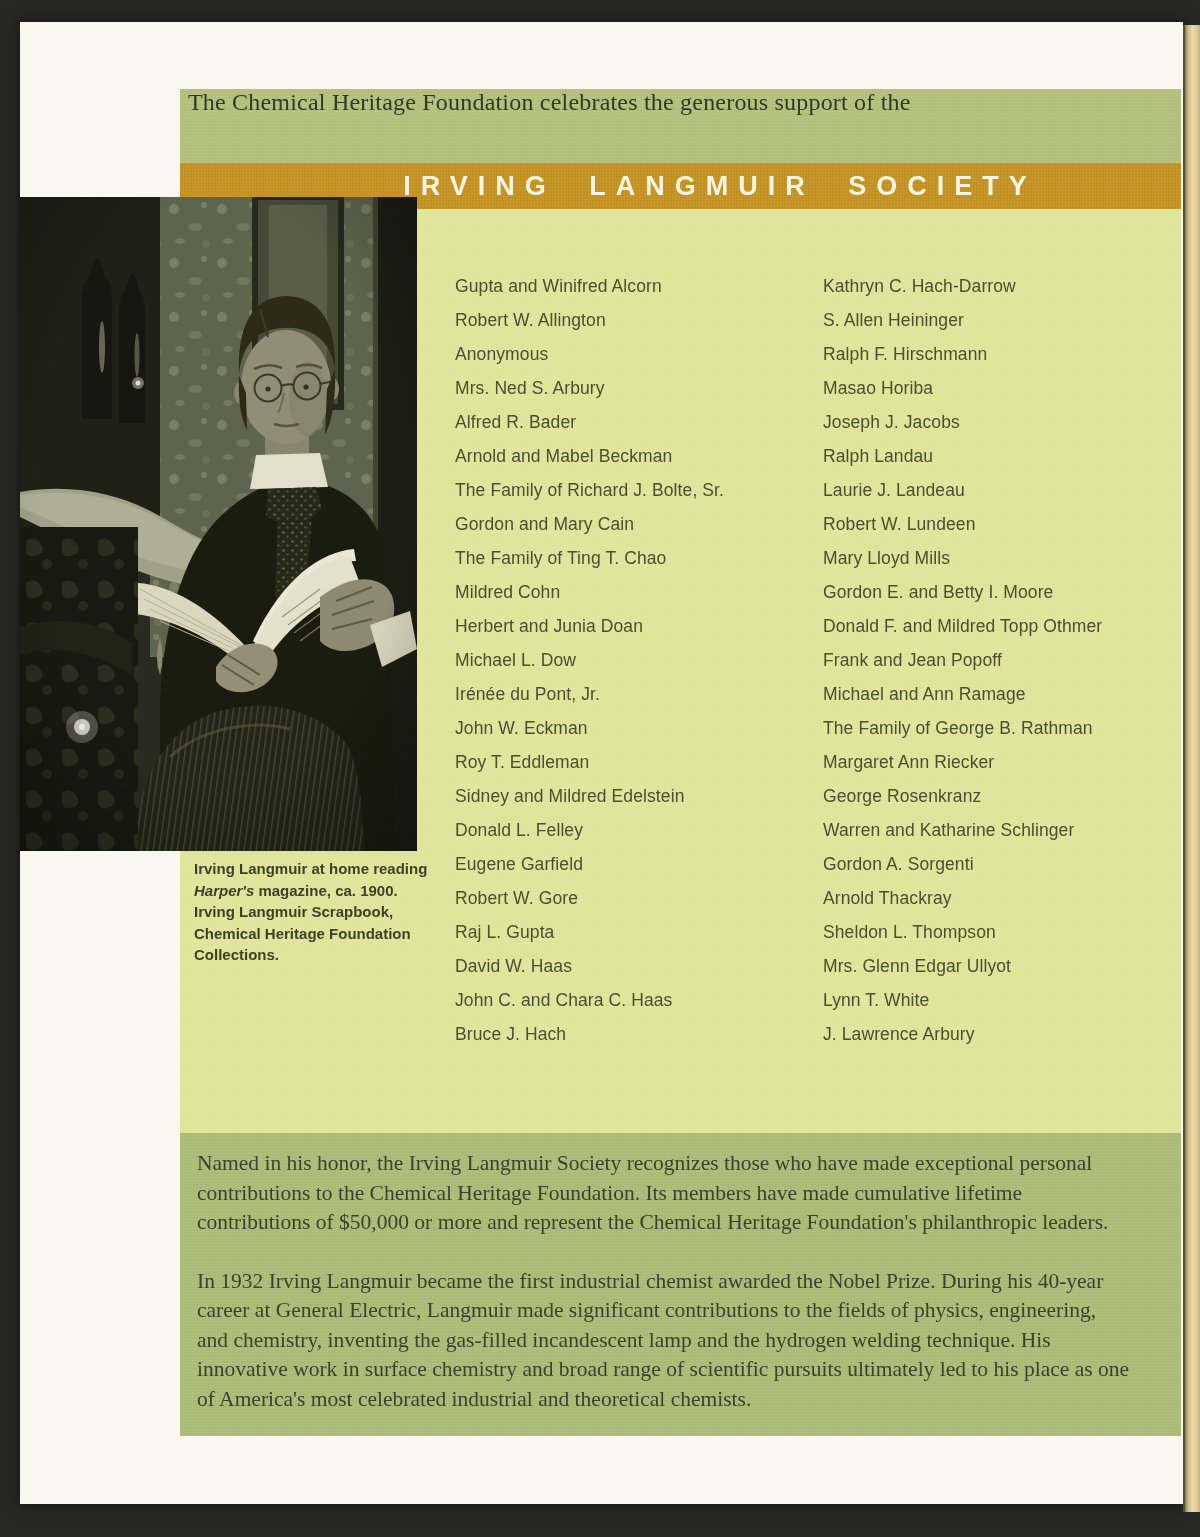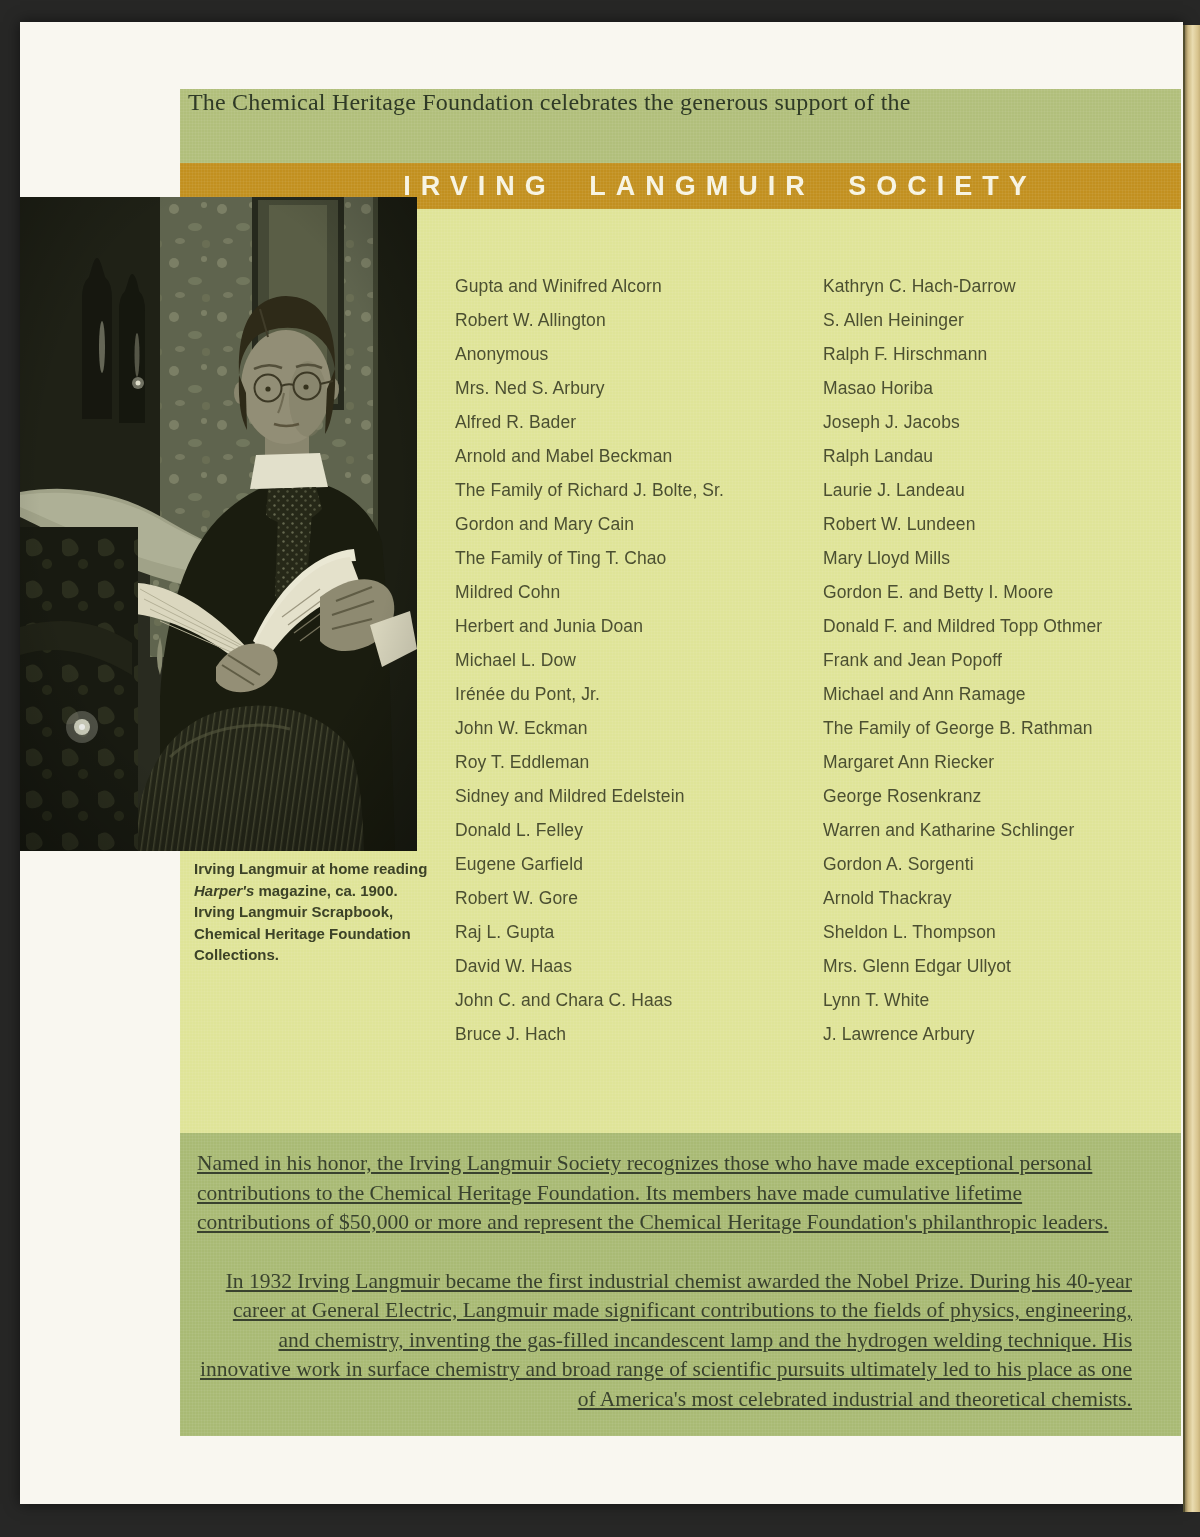--- a/index.html
+++ b/index.html
@@ -16,23 +16,23 @@
   .header-band{top:89px;height:74px;background-color:var(--header-band,#b1bf7b);
         display:flex;align-items:flex-start;}
   .header-line{font-family:"Liberation Serif",serif;font-size:24px;color:#2f3a26;
         padding:0 0 10px 8px;letter-spacing:.2px;}
   .gold-band{top:163px;height:46px;background-color:var(--gold-band,#c2901f);}
   .society-title{font-size:27px;font-weight:bold;color:#f7f4e3;line-height:46px;
         letter-spacing:10px;word-spacing:16px;text-align:center;padding-left:79px;white-space:nowrap;}
   .main-panel{top:209px;height:924px;background-color:var(--main-panel,#dfe498);}
   .footer-band{top:1133px;height:303px;background-color:var(--footer-band,#a9ba74);}
   .footer-band p{font-family:"Liberation Serif",serif;font-size:21.5px;line-height:29.5px;
-        color:#39422e;width:935px;margin:0;padding-left:17px;text-decoration:underline;}
+        color:#39422e;width:935px;margin:0;padding-left:17px;}
   .footer-band p.p1{margin-top:16px;}
-  .footer-band p.p2{margin-top:29px;text-align:right;}
+  .footer-band p.p2{margin-top:29px;}
   .photo{position:absolute;left:20px;top:197px;width:397px;height:654px;margin:0;}
   .photo svg{display:block;width:397px;height:654px;}
   .caption{position:absolute;left:194px;top:858px;width:238px;
         font-size:15px;font-weight:bold;line-height:21.5px;color:#3c4227;}
   .caption em{}
   .names{position:absolute;top:269px;margin:0;padding:0;list-style:none;}
   .names li{height:34px;display:flex;align-items:center;font-size:17.5px;color:#4b4f31;
         letter-spacing:.1px;}
   .col-left{left:455px;width:330px;}
   .col-right{left:823px;width:385px;}

